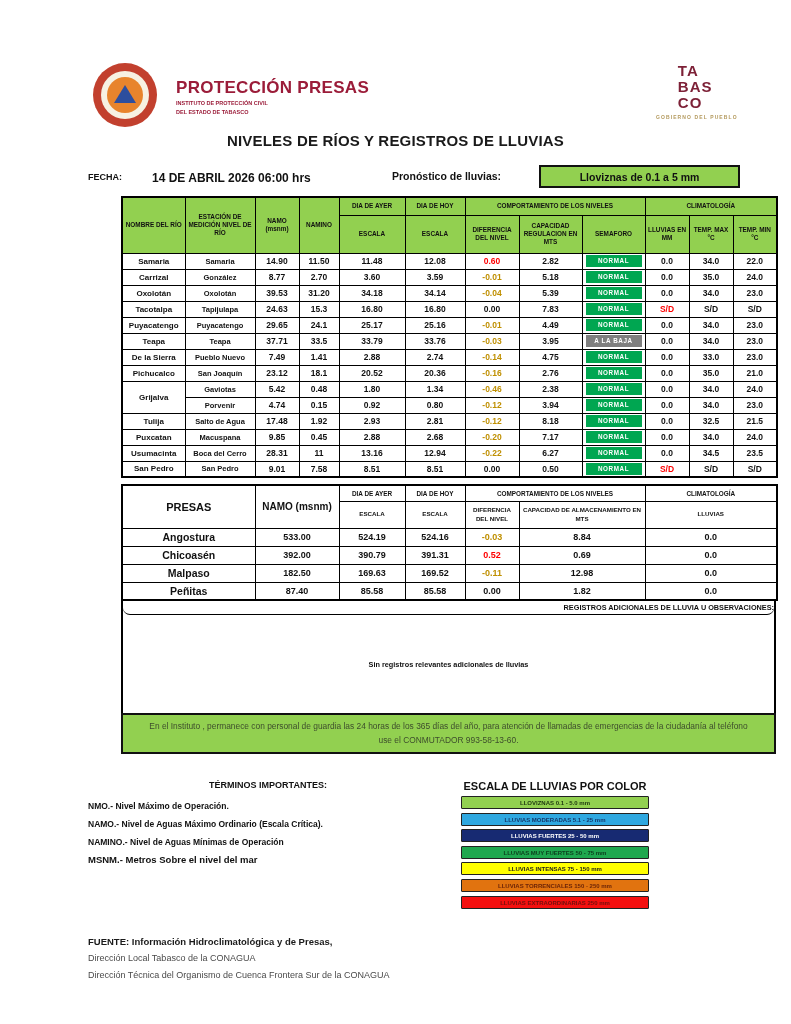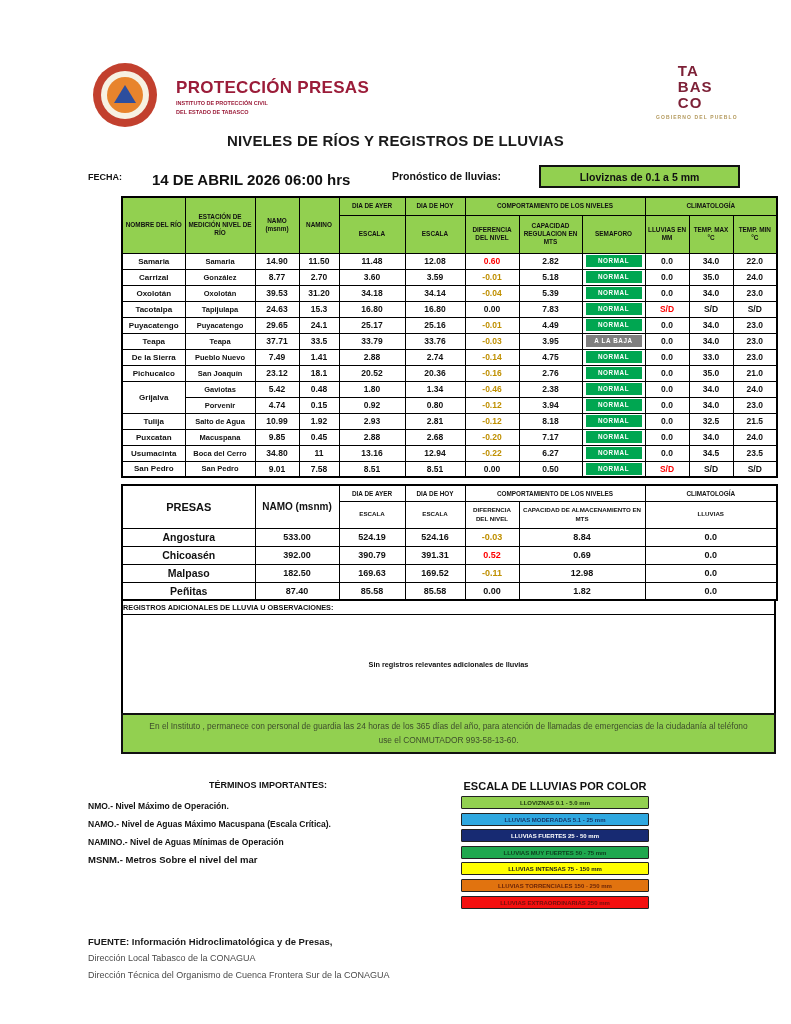--- a/index.html
+++ b/index.html
@@ -24,21 +24,21 @@
   .tab-logo { position:absolute; left:656px; top:62px; }
   .tab-row { display:flex; align-items:center; height:16px;flex-direction:column; }
   .tab-letters { font-size:15px; font-weight:800; color:#7d2137; letter-spacing:1px; width:38px; }
   .tile { width:12px; height:12px; border-radius:3px; margin-left:2px; }
   .t-tan { background:#d3a94f; } .t-mar { background:#93293c; } .t-red { background:#b03a4a; }
   .tab-sub { font-size:5px; font-weight:700; color:#b49a5e; letter-spacing:1.1px; margin-top:4px; }
   .doc-title { position:absolute; top:132px; left:0; width:100%; text-align:center;
     font-size:15px; font-weight:800; color:#1a1a1a; letter-spacing:.2px; }
   
   .fecha-label { position:absolute; left:88px; top:172px; font-size:9px; font-weight:800; }
-  .fecha-value { position:absolute; left:152px; top:171px; font-size:15px; font-weight:800; }
+  .fecha-value { position:absolute; left:152px; top:171px; font-size:12px; font-weight:800; }
   .pron-label  { position:absolute; left:392px; top:170px; font-size:10.5px; font-weight:800; }
   .pron-box { position:absolute; left:539px; top:165px; width:201px; height:23px;
     background:#92d050; border:2px solid #111; display:flex; align-items:center; justify-content:center;
     font-size:10.5px; font-weight:800; }
   
   .tbl-wrap { position:absolute; left:85px; width:657px;padding-left:36px; }
   table { border-collapse:collapse; table-layout:fixed; width:655px; }
   .grid { border:2px solid #000; }
   .grid th, .grid td { border:1px solid #000; padding:0 1px; text-align:center; vertical-align:middle; overflow:hidden; }
   .rivers th { background:#92d050; font-size:6.4px; font-weight:700; line-height:1.3; }
@@ -56,22 +56,22 @@
   .sem-green { background:#00a651; } .sem-gray { background:#7f7f7f; }
   .presas th { background:#fff; font-weight:700; }
   .presas .phr1 th { height:16px; font-size:6.4px; }
   .presas .phr2 th { height:27px; font-size:6.2px; line-height:1.3; }
   .presas th.big   { font-size:11px; font-weight:800; }
   .presas th.med   { font-size:10px; font-weight:800; line-height:1.25; }
   .presas tbody tr { height:18px; }
   .p-name { font-size:10.5px; font-weight:800; }
   .p-num  { font-size:9px; font-weight:700; }
   .reg { border:2px solid #000; width:655px; margin-top:-2px; background:#fff; }
-  .reg-title { border-bottom:1px solid #000; height:14px; line-height:14px; text-align:left;
-    font-size:7.3px; font-weight:800; }
+  .reg-title { border-bottom:1px solid #000; height:14px; line-height:14px; text-align:right;
+    font-size:7.3px; font-weight:800;border-radius:7px; }
   .reg-body { height:98px; display:flex; align-items:center; justify-content:center;
     font-size:7.3px; font-weight:700; }
   .nota { border:2px solid #111; width:655px; margin-top:-2px; background:#92d050;
     min-height:41px; display:flex; align-items:center; justify-content:center; text-align:center;
     font-size:8.4px; font-weight:400; color:#3d4d2c; padding:3px 22px; line-height:1.55; }
   
   .terms-title { position:absolute; left:88px; top:780px; width:360px; text-align:center;
     font-size:9px; font-weight:700; }
   .term { position:absolute; left:88px; font-size:8.5px; font-weight:700; }
   .term.big { font-size:9.5px; }
@@ -320,21 +320,21 @@
             <td class="c-sem">
               <span class="sem-badge sem-green">NORMAL</span>
             </td>
             <td class="c-num">0.0</td>
             <td class="c-num">34.0</td>
             <td class="c-num">23.0</td>
           </tr>
           <tr>
             <td class="c-river">Tulija</td>
             <td class="c-station">Salto de Agua</td>
-            <td class="c-num">10.99</td>
+            <td class="c-num">17.48</td>
             <td class="c-num">1.92</td>
             <td class="c-num">2.93</td>
             <td class="c-num">2.81</td>
             <td class="c-num dif-amber">-0.12</td>
             <td class="c-num">8.18</td>
             <td class="c-sem">
               <span class="sem-badge sem-green">NORMAL</span>
             </td>
             <td class="c-num">0.0</td>
             <td class="c-num">32.5</td>
@@ -352,21 +352,21 @@
             <td class="c-sem">
               <span class="sem-badge sem-green">NORMAL</span>
             </td>
             <td class="c-num">0.0</td>
             <td class="c-num">34.0</td>
             <td class="c-num">24.0</td>
           </tr>
           <tr>
             <td class="c-river">Usumacinta</td>
             <td class="c-station">Boca del Cerro</td>
-            <td class="c-num">34.80</td>
+            <td class="c-num">28.31</td>
             <td class="c-num">11</td>
             <td class="c-num">13.16</td>
             <td class="c-num">12.94</td>
             <td class="c-num dif-amber">-0.22</td>
             <td class="c-num">6.27</td>
             <td class="c-sem">
               <span class="sem-badge sem-green">NORMAL</span>
             </td>
             <td class="c-num">0.0</td>
             <td class="c-num">34.5</td>
@@ -463,21 +463,21 @@
     <div class="reg">
       <div class="reg-title">REGISTROS ADICIONALES DE LLUVIA U OBSERVACIONES:</div>
       <div class="reg-body">Sin registros relevantes adicionales de lluvias</div>
     </div>
 
     <div class="nota">En el Instituto , permanece con personal de guardia las 24 horas de los 365 días del año, para atención de llamadas de emergencias de la ciudadanía al teléfono use el CONMUTADOR  993-58-13-60.</div>
   </div>
 
   <div class="terms-title">TÉRMINOS IMPORTANTES:</div>
   <div class="term" style="top:801px;">NMO.- Nivel Máximo de Operación.</div>
-  <div class="term" style="top:819px;">NAMO.- Nivel de Aguas Máximo Macuspana (Escala Crítica).</div>
+  <div class="term" style="top:819px;">NAMO.- Nivel de Aguas Máximo Ordinario (Escala Crítica).</div>
   <div class="term" style="top:837px;">NAMINO.- Nivel de Aguas Mínimas de Operación</div>
   <div class="term big" style="top:854px;">MSNM.- Metros Sobre el nivel del mar</div>
 
   <div class="esc-title">ESCALA DE LLUVIAS POR COLOR</div>
   <div class="esc-bars">
       <div class="esc-bar" style="background: rgb(146, 208, 80); color: rgb(28, 52, 15);">LLOVIZNAS   0.1 -  5.0 mm</div>
       <div class="esc-bar" style="background: rgb(47, 168, 224); color: rgb(20, 56, 107);">LLUVIAS MODERADAS 5.1 - 25 mm</div>
       <div class="esc-bar" style="background: rgb(23, 42, 114); color: rgb(255, 255, 255);">LLUVIAS FUERTES      25 - 50 mm</div>
       <div class="esc-bar" style="background: rgb(31, 168, 79); color: rgb(12, 61, 29);">LLUVIAS MUY FUERTES   50 - 75 mm</div>
       <div class="esc-bar" style="background: rgb(255, 255, 0); color: rgb(26, 26, 26);">LLUVIAS INTENSAS    75 - 150 mm</div>

